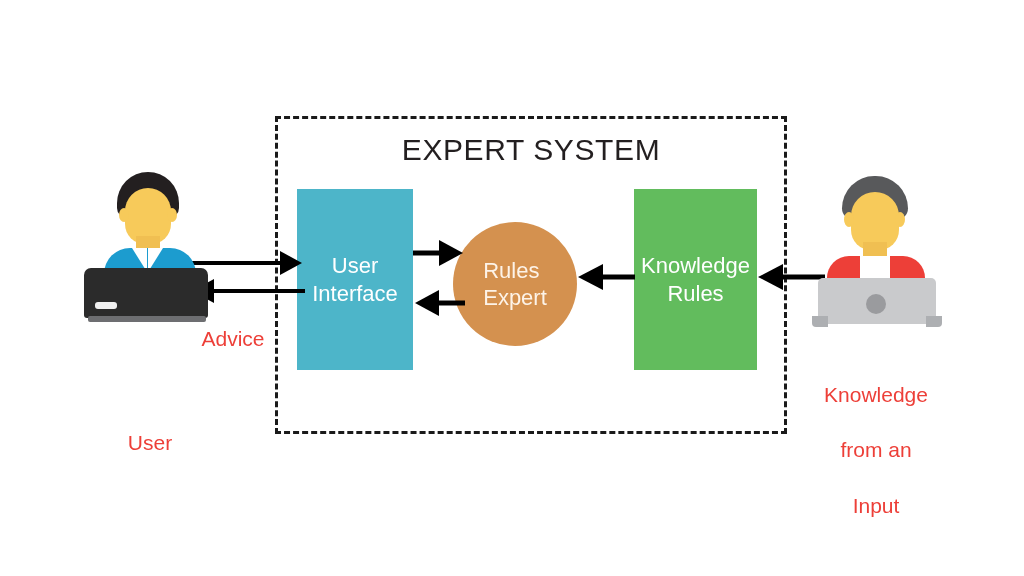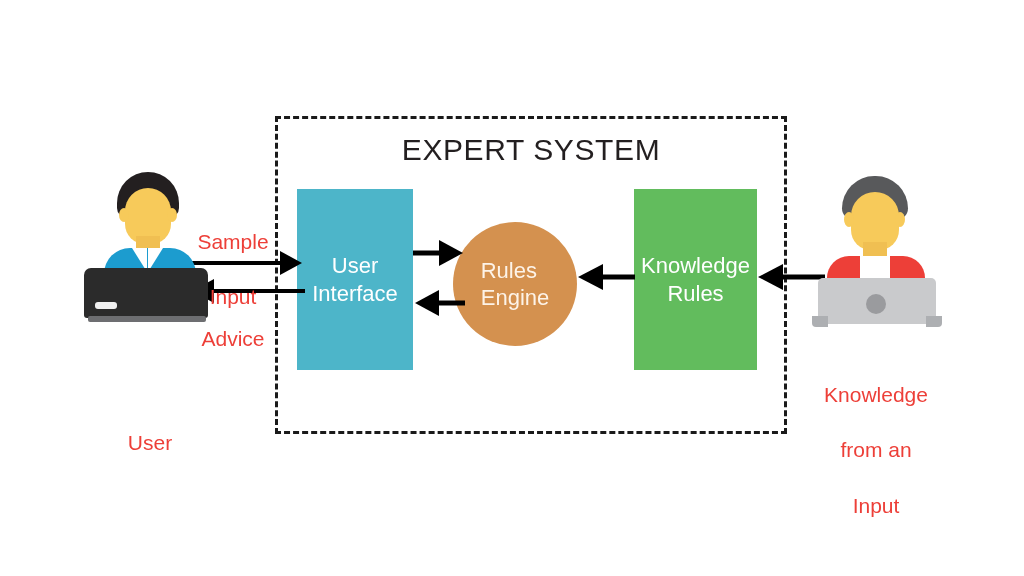--- a/index.html
+++ b/index.html
@@ -226,21 +226,21 @@
   <div class="node-box" id="ui-box">
     <span class="label-lines">
       <span>User</span><br>
       <span>Interface</span>
     </span>
   </div>
 
   <div class="node-circle" id="rules-circle">
     <span class="label-lines">
       <span>Rules</span><br>
-      <span>Engine</span>
+      <span>Expert</span>
     </span>
   </div>
 
   <div class="node-box" id="kb-box">
     <span class="label-lines">
       <span>Knowledge</span><br>
       <span>Rules</span>
     </span>
   </div>
 
@@ -267,24 +267,20 @@
   <svg class="arrow-svg" style="left:577px; top:264px;" width="58" height="26">
     <line x1="24" y1="13" x2="58" y2="13" stroke="#000000" stroke-width="5"></line>
     <polygon points="26,0 1,13 26,26" fill="#000000"></polygon>
   </svg>
 
   <svg class="arrow-svg" style="left:757px; top:264px;" width="68" height="26">
     <line x1="24" y1="13" x2="68" y2="13" stroke="#000000" stroke-width="5"></line>
     <polygon points="26,0 1,13 26,26" fill="#000000"></polygon>
   </svg>
 
-  <div class="red-label" id="lbl-sample-input">
-    <span>Sample</span><br>
-    <span>Input</span>
-  </div>
 
   <div class="red-label" id="lbl-advice">
     <span>Advice</span>
   </div>
 
   <div class="red-label" id="lbl-nonexpert">
     <br>
     <span>User</span>
   </div>
 

